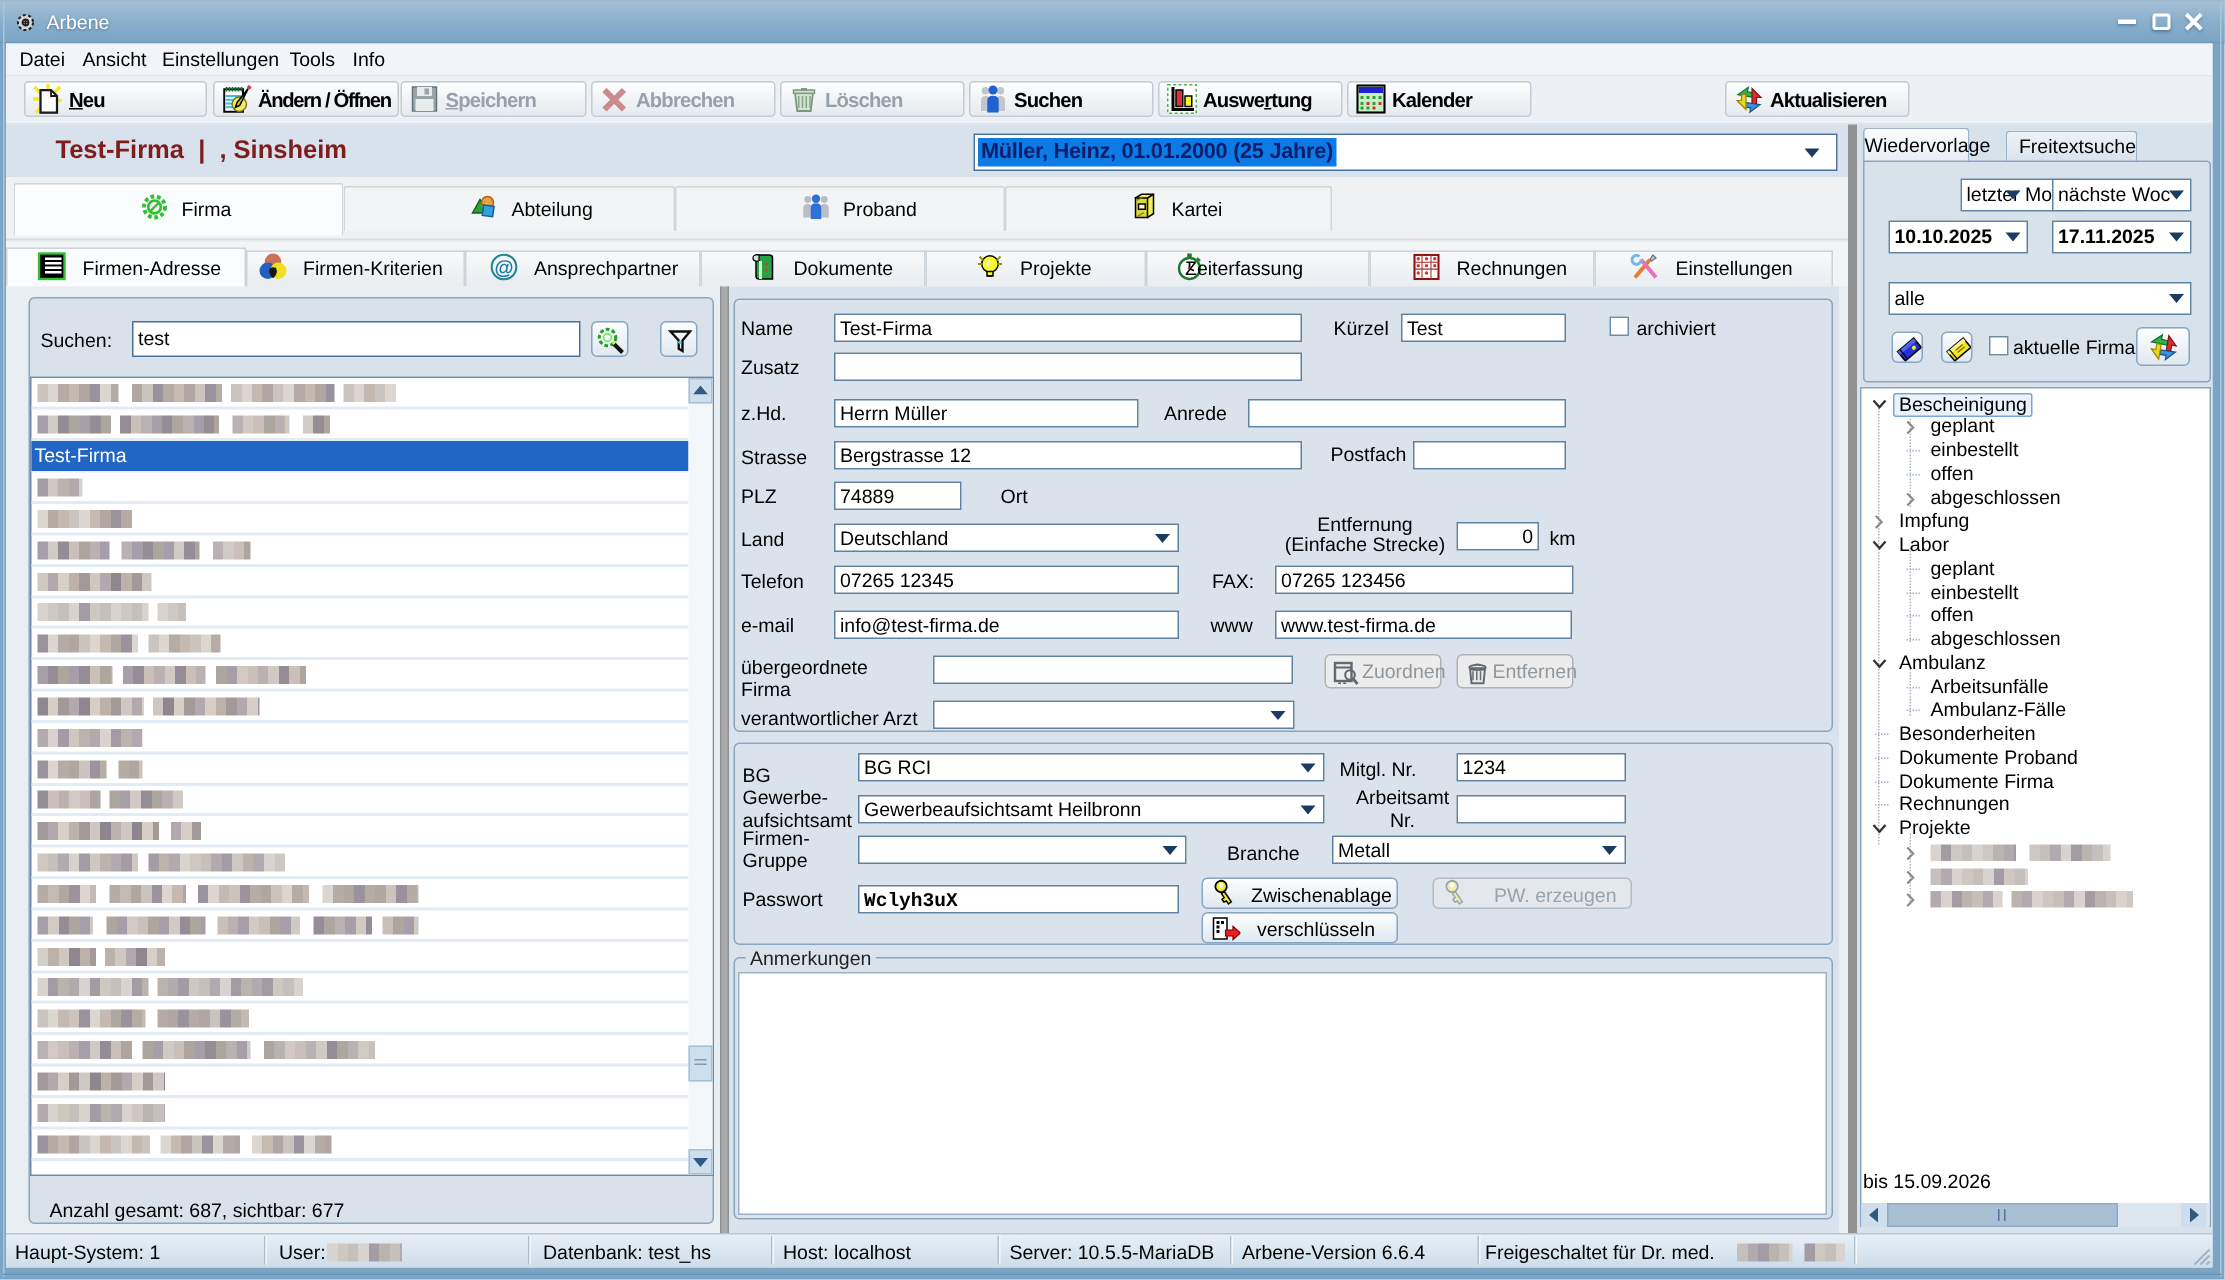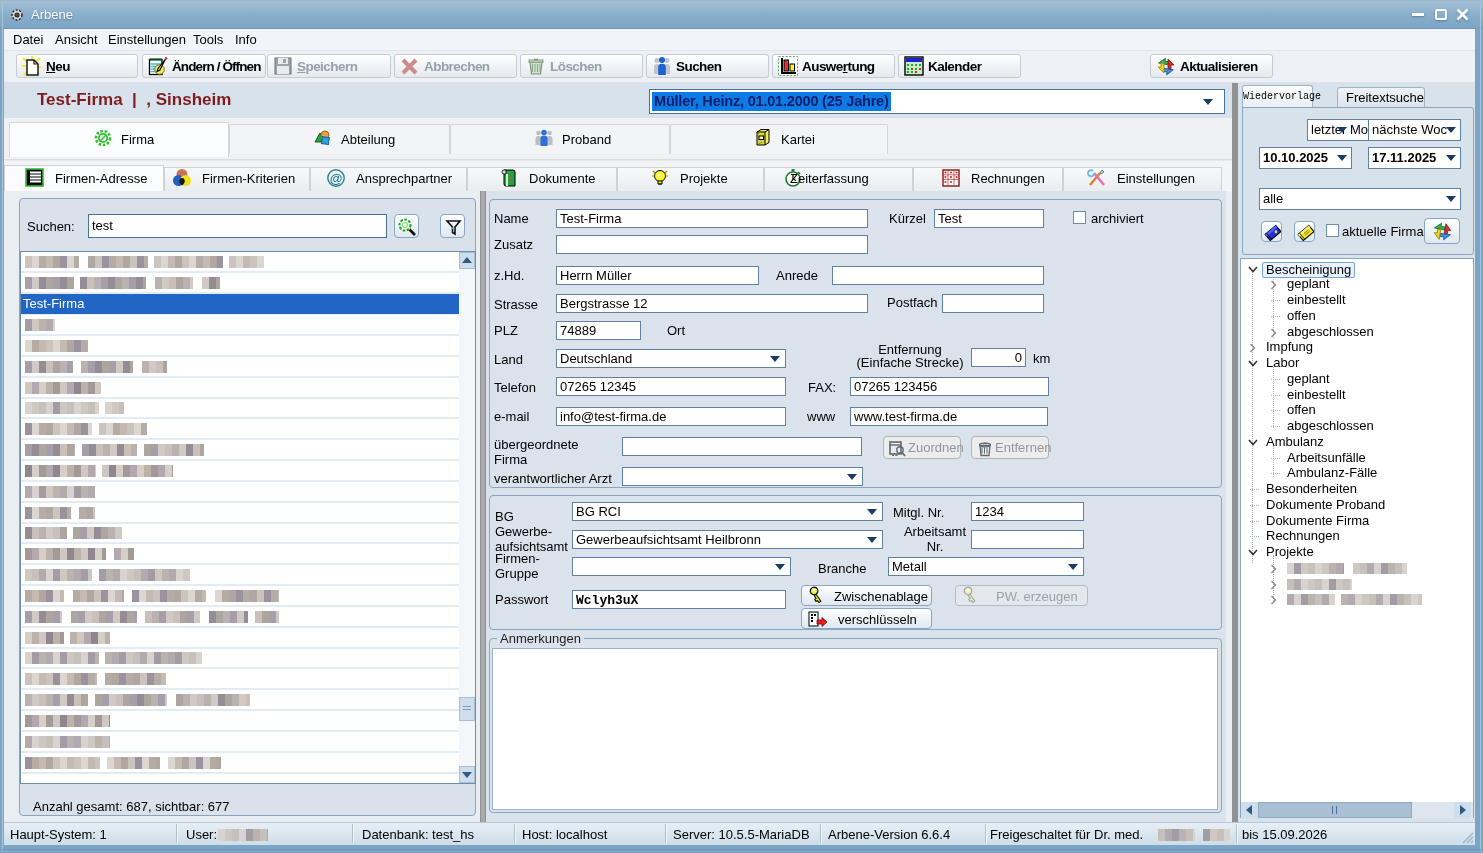--- a/index.html
+++ b/index.html
@@ -486,21 +486,21 @@
           <rect x="4" y="7" width="2" height="2"></rect>
           <rect x="4" y="10" width="2" height="2"></rect>
           <rect x="7" y="4" width="2" height="2"></rect>
         </g>
         <path d="M10 10 h5 v-2.5 l5 4.5 l-5 4.5 V14 h-5 z" fill="#e82020" stroke="#800000" stroke-width="0.8"></path>
       </svg>
       <span style="position:absolute;left:36px;top:3px;">verschlüsseln</span>
     </div>
 <div class="abs" style="left:1232px;top:83px;width:6px;height:739px;background:#909294;"></div>
 <div class="abs" style="left:1238px;top:83px;width:237px;height:739px;background:#d8e2eb;"></div>
-<div class="abs" style="left:1242px;top:85px;width:71px;height:23px;background:linear-gradient(#fdfdfe,#e8eef4);border:1px solid #9db4c8;border-bottom:none;border-radius:3px 3px 0 0;font-size:10px;text-align:center;line-height:22px;font-family:Liberation Mono, monospace;">Wiedervorlage</div>
+<div class="abs" style="left:1242px;top:85px;width:71px;height:23px;background:linear-gradient(#fdfdfe,#e8eef4);border:1px solid #9db4c8;border-bottom:none;border-radius:3px 3px 0 0;font-size:13px;text-align:center;line-height:22px;">Wiedervorlage</div>
 <div class="abs" style="left:1337px;top:87px;width:88px;height:21px;background:linear-gradient(#eef2f6,#d9e3ec);border:1px solid #9db4c8;border-bottom:none;border-radius:3px 3px 0 0;font-size:13px;text-align:right;line-height:20px;">Freitextsuche</div>
 <div class="gb" style="left:1242px;top:107px;width:232px;height:148px;border-radius:0 3px 3px 3px;"></div>
 <div class="sel" style="left:1259px;top:119px;width:81px;height:22px;line-height:18px;margin-left:48px;">letzter Mona</div>
 <div class="arr" style="left:1337px;top:127px;"></div>
 <div class="sel" style="left:1368px;top:119px;width:93px;height:22px;line-height:18px;">nächste Woc</div>
 <div class="arr" style="left:1446px;top:127px;"></div>
 <div class="sel" style="left:1259px;top:147px;width:93px;height:22px;line-height:18px;font-weight:bold;">10.10.2025</div>
 <div class="arr" style="left:1337px;top:155px;"></div>
 <div class="sel" style="left:1368px;top:147px;width:93px;height:22px;line-height:18px;font-weight:bold;">17.11.2025</div>
 <div class="arr" style="left:1446px;top:155px;"></div>
@@ -638,16 +638,16 @@
 <div class="lbl" style="left:10px;top:827px;">Haupt-System: 1</div>
 <div class="lbl" style="left:186px;top:827px;">User:</div>
 <div class="abs" style="left:218px;top:829px;width:50px;height:12px;background:linear-gradient(90deg,#d8d3cf 0px 7px,#cfc8c1 7px 14px,#c6c0bd 14px 21px,#d8d3cf 21px 28px,#a49ca4 28px 35px,#bab3ae 35px 42px,#c6c0bd 42px 49px,#b2aaae 49px 56px,#d8d3cf 56px 63px);"></div>
 <div class="lbl" style="left:362px;top:827px;">Datenbank: test_hs</div>
 <div class="lbl" style="left:522px;top:827px;">Host: localhost</div>
 <div class="lbl" style="left:673px;top:827px;">Server: 10.5.5-MariaDB</div>
 <div class="lbl" style="left:828px;top:827px;">Arbene-Version 6.6.4</div>
 <div class="lbl" style="left:990px;top:827px;">Freigeschaltet für Dr. med.</div>
 <div class="abs" style="left:1158px;top:829px;width:37px;height:12px;background:linear-gradient(90deg,#c6c0bd 0px 7px,#b2aaae 7px 14px,#a49ca4 14px 21px,#bab3ae 21px 28px,#c6c0bd 28px 35px,#d8d3cf 35px 42px,#a49ca4 42px 49px);"></div>
 <div class="abs" style="left:1203px;top:829px;width:27px;height:12px;background:linear-gradient(90deg,#a49ca4 0px 7px,#cfc8c1 7px 14px,#c6c0bd 14px 21px,#d8d3cf 21px 28px,#cfc8c1 28px 35px);"></div>
-<div class="lbl" style="left:1242px;top:827px;">bis 15.09.2026</div>
+<div class="lbl" style="left:1242px;top:780px;">bis 15.09.2026</div>
 <svg class="abs" style="left:1462px;top:832px;" width="12" height="12" viewBox="0 0 12 12">
       <path d="M11 1 L1 11 M11 5 L5 11 M11 9 L9 11" stroke="#9fb4c4" stroke-width="1.4"></path>
     </svg>
 </div>
 </body></html>

